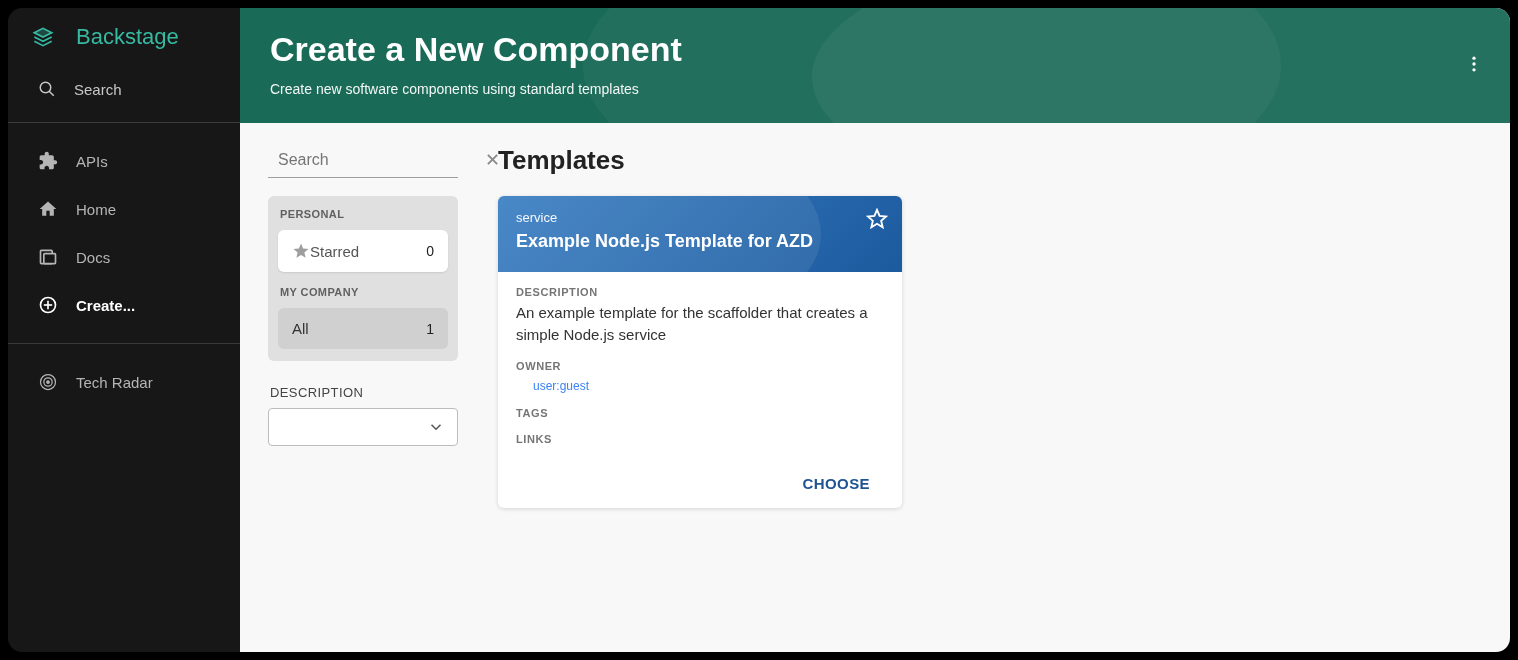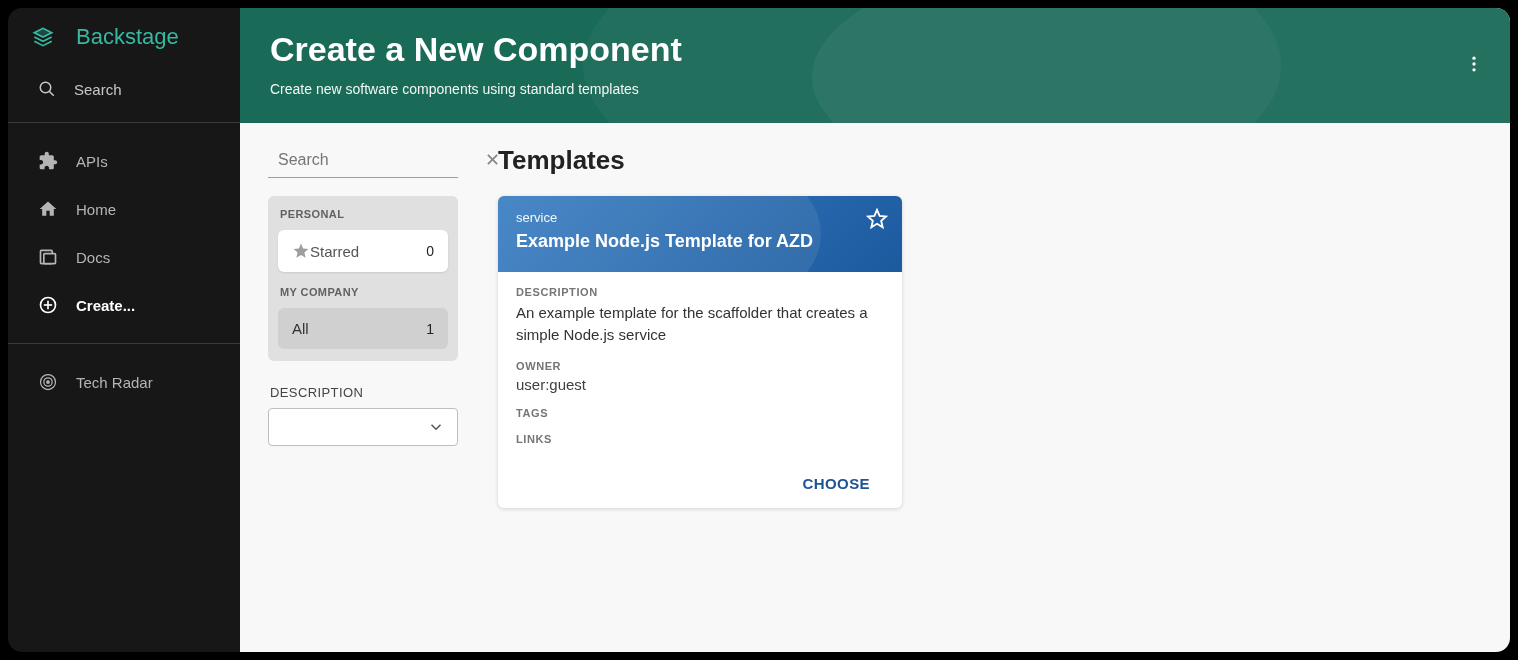--- a/index.html
+++ b/index.html
@@ -51,21 +51,21 @@
 .card { width: 404px; background: #fff; border-radius: 6px; box-shadow: 0 1px 4px rgba(0,0,0,0.15); overflow: hidden; }
 .card-header { position: relative; background: linear-gradient(135deg, #3a7ec2 0%, #1c5a9e 100%); color: #fff; padding: 14px 18px 20px; overflow: hidden; }
 .card-header::before { content: ''; position: absolute; top: -80%; left: -10%; width: 90%; height: 260%; border-radius: 50%; background: rgba(255,255,255,0.08); }
 .card-type { font-size: 13px; opacity: 0.95; margin-bottom: 6px; position: relative; }
 .card-title { font-size: 18px; font-weight: 700; position: relative; }
 .star { position: absolute; top: 12px; right: 14px; color: #fff; cursor: pointer; z-index: 2; }
 .star svg { width: 22px; height: 22px; }
 .card-body { padding: 14px 18px 10px; }
 .field-label { font-size: 11px; font-weight: 700; color: #757575; letter-spacing: 0.6px; margin-bottom: 4px; }
 .field-val { font-size: 15px; color: #333; margin-bottom: 14px; line-height: 1.45; }
-.owner-link { color: #404040; font-size: 15px; margin-bottom: 14px; display: inline-block; cursor: pointer; }
+.owner-link { color: #3b82f6; font-size: 12px; margin-bottom: 14px; display: inline-block; cursor: pointer; margin-left: 17px; }
 .field-block { margin-bottom: 14px; }
 .card-footer { display: flex; justify-content: flex-end; padding: 6px 32px 16px; }
 .choose { color: #1f5493; font-weight: 700; font-size: 15px; letter-spacing: 0.4px; background: none; border: none; cursor: pointer; }
 </style>
 </head>
 <body>
 
 <div class="window">
   <aside class="sidebar">
     <div class="brand">

